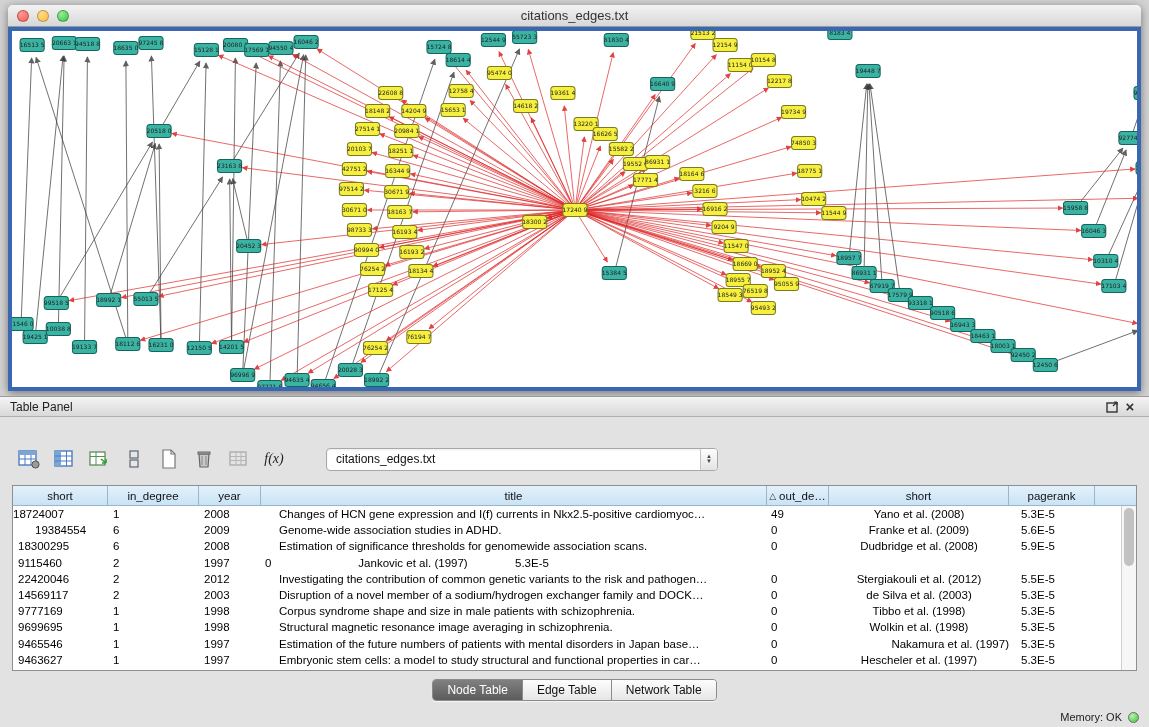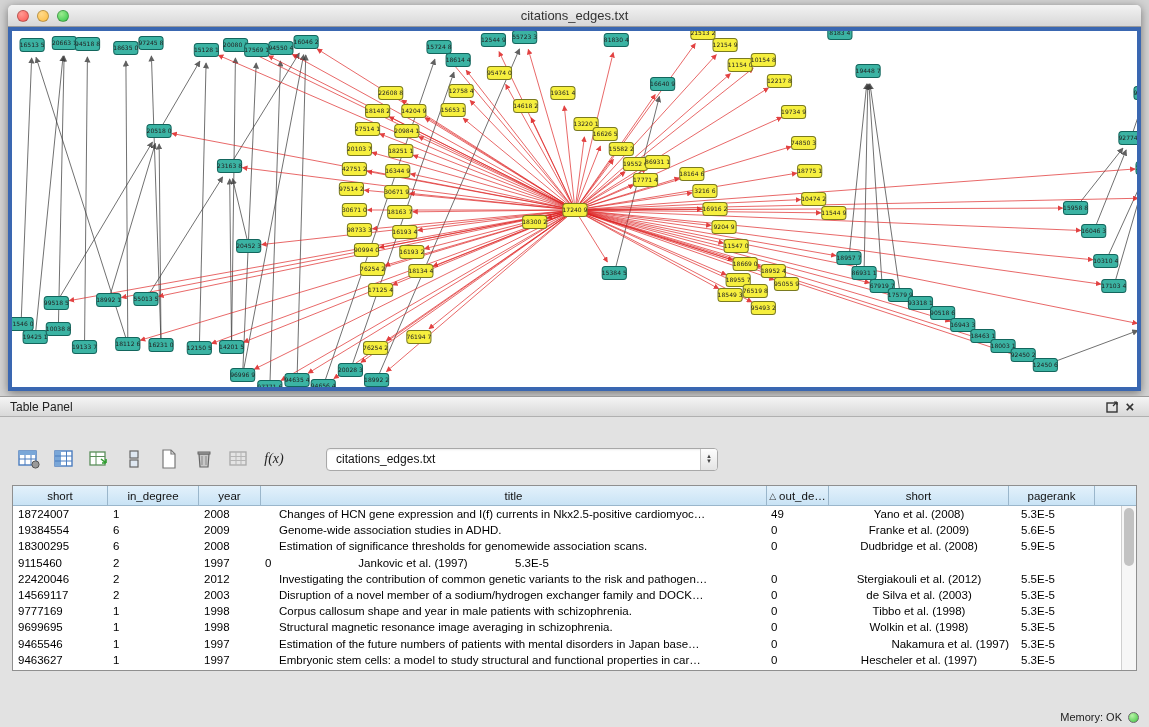--- a/index.html
+++ b/index.html
@@ -815,30 +815,30 @@
         </div>
         <div class="th" style="width: 180px;">
           <span>short</span>
         </div>
         <div class="th" style="width: 86px;">
           <span>pagerank</span>
         </div>
       </div>
     <div class="tbody" id="table-body">
         <div class="tr">
-          <div class="td" style="width: 95px; padding-left: 5px;">18724007</div>
+          <div class="td" style="width: 95px; ">18724007</div>
           <div class="td" style="width: 91px; padding-left: 5px;">1</div>
           <div class="td" style="width: 62px; padding-left: 5px;">2008</div>
           <div class="td" style="width: 506px; padding-left: 18px;">Changes of HCN gene expression and I(f) currents in Nkx2.5-positive cardiomyoc…</div>
           <div class="td" style="width: 62px; padding-left: 4px;">49</div>
           <div class="td" style="width: 180px; text-align: center;">Yano et al. (2008)</div>
           <div class="td" style="width: 86px; padding-left: 12px;">5.3E-5</div>
         </div>
         <div class="tr">
-          <div class="td" style="width: 95px; padding-left: 5px;">19384554</div>
+          <div class="td" style="width: 95px; padding-left: 22px;">19384554</div>
           <div class="td" style="width: 91px; padding-left: 5px;">6</div>
           <div class="td" style="width: 62px; padding-left: 5px;">2009</div>
           <div class="td" style="width: 506px; padding-left: 18px;">Genome-wide association studies in ADHD.</div>
           <div class="td" style="width: 62px; padding-left: 4px;">0</div>
           <div class="td" style="width: 180px; text-align: center;">Franke et al. (2009)</div>
           <div class="td" style="width: 86px; padding-left: 12px;">5.6E-5</div>
         </div>
         <div class="tr">
           <div class="td" style="width: 95px; padding-left: 5px;">18300295</div>
           <div class="td" style="width: 91px; padding-left: 5px;">6</div>
@@ -871,21 +871,21 @@
           <div class="td" style="width: 62px; padding-left: 5px;">2003</div>
           <div class="td" style="width: 506px; padding-left: 18px;">Disruption of a novel member of a sodium/hydrogen exchanger family and DOCK…</div>
           <div class="td" style="width: 62px; padding-left: 4px;">0</div>
           <div class="td" style="width: 180px; text-align: center;">de Silva et al. (2003)</div>
           <div class="td" style="width: 86px; padding-left: 12px;">5.3E-5</div>
         </div>
         <div class="tr">
           <div class="td" style="width: 95px; padding-left: 5px;">9777169</div>
           <div class="td" style="width: 91px; padding-left: 5px;">1</div>
           <div class="td" style="width: 62px; padding-left: 5px;">1998</div>
-          <div class="td" style="width: 506px; padding-left: 18px;">Corpus callosum shape and year in male patients with schizophrenia.</div>
+          <div class="td" style="width: 506px; padding-left: 18px;">Corpus syndrome shape and size in male patients with schizophrenia.</div>
           <div class="td" style="width: 62px; padding-left: 4px;">0</div>
           <div class="td" style="width: 180px; text-align: center;">Tibbo et al. (1998)</div>
           <div class="td" style="width: 86px; padding-left: 12px;">5.3E-5</div>
         </div>
         <div class="tr">
           <div class="td" style="width: 95px; padding-left: 5px;">9699695</div>
           <div class="td" style="width: 91px; padding-left: 5px;">1</div>
           <div class="td" style="width: 62px; padding-left: 5px;">1998</div>
           <div class="td" style="width: 506px; padding-left: 18px;">Structural magnetic resonance image averaging in schizophrenia.</div>
           <div class="td" style="width: 62px; padding-left: 4px;">0</div>
@@ -909,18 +909,25 @@
           <div class="td" style="width: 62px; padding-left: 4px;">0</div>
           <div class="td" style="width: 180px; text-align: center;">Hescheler et al. (1997)</div>
           <div class="td" style="width: 86px; padding-left: 12px;">5.3E-5</div>
         </div>
       </div>
     <div class="vscroll">
       <div class="vthumb"></div>
     </div>
   </div>
 
+  <div class="tab-bar">
+    <div class="tab-group" id="tab-group">
+        <div class="tab-seg active">Node Table</div>
+        <div class="tab-seg">Edge Table</div>
+        <div class="tab-seg">Network Table</div>
+      </div>
+  </div>
 
   <div class="status-bar">
     <span class="memory-text">Memory: OK</span>
     <span class="mem-dot"></span>
   </div>
 </div>
 
 </body></html>

